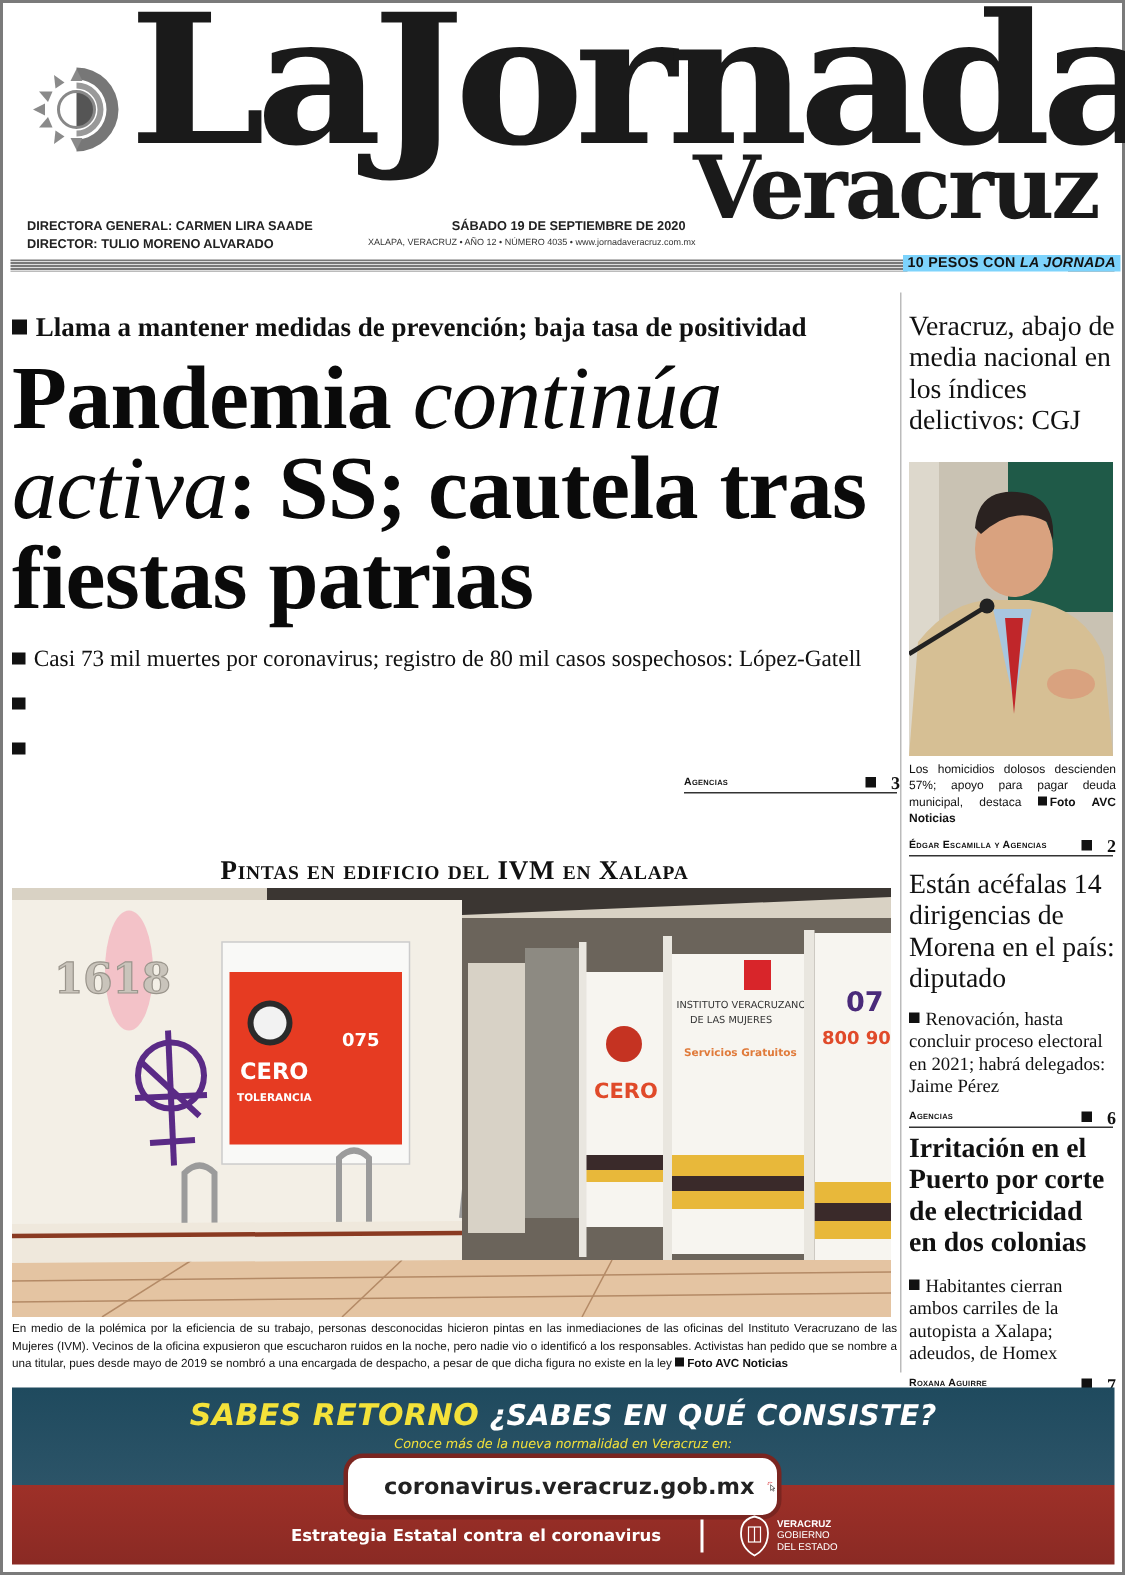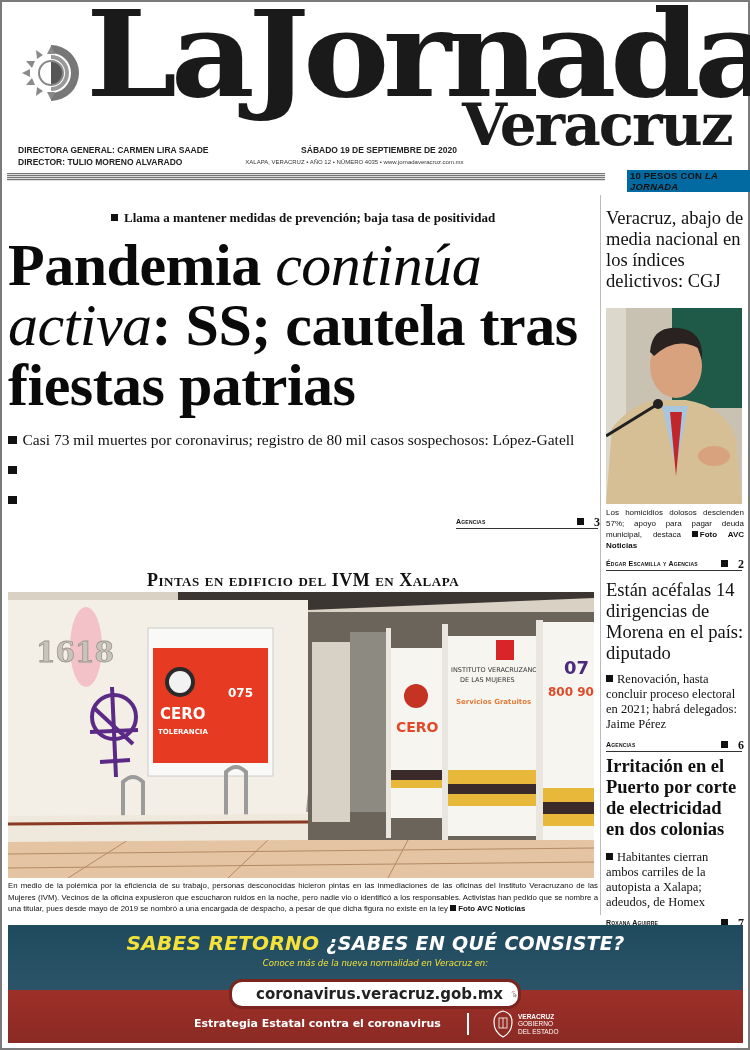--- a/index.html
+++ b/index.html
@@ -10,26 +10,26 @@
   
   .masthead { position: absolute; left: 0; top: 0; width: 750px; height: 185px; }
   .sun-logo { position: absolute; left: 20px; top: 42px; width: 62px; height: 62px; }
   .title-la { position: absolute; left: 86px; top: -6px; font-family: "DejaVu Serif", serif; font-weight: bold; font-size: 120px; letter-spacing: -6px; color: #1a1a1a; line-height: 1; transform: scaleX(1.08); transform-origin: left top; }
   .title-veracruz { position: absolute; left: 462px; top: 96px; font-family: "DejaVu Serif", serif; font-weight: bold; font-size: 58px; letter-spacing: -2px; color: #1a1a1a; line-height: 1; }
   .staff { position: absolute; left: 18px; top: 144px; font-family: "Liberation Sans", sans-serif; font-weight: bold; font-size: 8.5px; line-height: 12px; color: #222; }
   .dateline { position: absolute; left: 242px; top: 144px; width: 225px; text-align: center; font-family: "Liberation Sans", sans-serif; }
   .dateline .date { font-weight: bold; font-size: 8.5px; line-height: 12px; color: #222; text-align: right; padding-right: 10px; }
   .dateline .sub { font-size: 6px; line-height: 12px; color: #333; }
   .rule-band { position: absolute; left: 7px; top: 173px; height: 8px; background: repeating-linear-gradient(to bottom, #777 0 1px, #ddd 1px 2px); }
-  .price-tag { position: absolute; left: 627px; top: 170px; font-family: "Liberation Sans", sans-serif; font-weight: bold; font-size: 9.5px; color: #111; letter-spacing: 0.2px; background: #0369a1; padding: 0 3px; }
+  .price-tag { position: absolute; left: 602px; top: 170px; font-family: "Liberation Sans", sans-serif; font-weight: bold; font-size: 9.5px; color: #111; letter-spacing: 0.2px; background: #7dd3fc; padding: 0 3px; }
   .price-tag em { font-style: italic; }
 
   
   .main { position: absolute; left: 8px; top: 205px; width: 590px; }
-  .kicker { font-weight: bold; font-size: 13px; line-height: 26px; color: #111; white-space: nowrap; text-align: center; }
+  .kicker { font-weight: bold; font-size: 18px; line-height: 26px; color: #111; white-space: nowrap; }
   .sq { display: inline-block; width: 0.55em; height: 0.55em; background: #111; margin-right: 6px; vertical-align: 0.05em; }
   .headline { font-weight: bold; font-size: 60px; line-height: 60px; letter-spacing: -0.5px; margin-top: 4px; color: #0a0a0a; }
   .headline i { font-style: italic; font-weight: normal; }
   .bullets { margin-top: 10px; }
   .bullets .b { font-size: 15.5px; line-height: 30px; white-space: nowrap; color: #111; }
   .byline { position: relative; display: flex; justify-content: space-between; align-items: center; margin-left: 448px; width: 142px; border-bottom: 1px solid #333; height: 14px; font-family: "Liberation Sans", sans-serif; }
   .byline .who { font-size: 7px; font-weight: bold; font-variant: small-caps; letter-spacing: 0.2px; }
   .byline .pg { position: absolute; right: -2px; top: 0; font-family: "Liberation Serif", serif; font-weight: bold; font-size: 12px; }
   .byline .pg .sq { width: 7px; height: 7px; margin-right: 10px; }
 
@@ -49,21 +49,21 @@
   .side .byline { margin-left: 0; width: 136px; margin-top: 6px; }
   .side .caption { font-family: "Liberation Sans", sans-serif; font-size: 8px; line-height: 11px; text-align: justify; margin-top: 3px; }
   .side .caption b { font-weight: bold; }
   .portrait { width: 136px; height: 196px; overflow: hidden; background: #3a5a4a; }
 
   
   .ad { position: absolute; left: 8px; top: 925px; width: 735px; height: 118px; overflow: hidden; background: linear-gradient(to bottom, #1f4a5e 0%, #2c5468 55%, #9e3028 55%, #8a2a24 100%); }
   .ad .h1 { position: absolute; left: 0; width: 100%; top: 6px; text-align: center; font-family: "DejaVu Sans", sans-serif; font-weight: bold; font-style: italic; font-size: 19px; color: #fff; letter-spacing: 0.3px; }
   .ad .h1 .y { color: #f4e23a; font-size: 20px; }
   .ad .h2 { position: absolute; left: 0; width: 100%; top: 33px; text-align: center; font-family: "DejaVu Sans", sans-serif; font-weight: normal; font-style: italic; font-size: 8.5px; color: #f4e23a; }
-  .ad .url-pill { position: absolute; left: 224px; top: 57px; width: 286px; height: 24px; border-radius: 10px; background: #fff; box-shadow: 0 0 0 3px #7a2520; display: flex; align-items: center; justify-content: center; padding-left: 24px; }
+  .ad .url-pill { position: absolute; left: 224px; top: 47px; width: 286px; height: 38px; border-radius: 10px; background: #fff; box-shadow: 0 0 0 3px #7a2520; display: flex; align-items: center; justify-content: center; padding-left: 24px; }
   .ad .url-pill span { font-family: "DejaVu Sans", sans-serif; font-weight: bold; font-size: 15px; color: #222; }
   .ad .cursor { margin-left: 8px; width: 18px; height: 18px; }
   .ad .foot { position: absolute; left: 186px; top: 92px; font-family: "DejaVu Sans", sans-serif; font-weight: bold; font-size: 11px; color: #fff; }
   .ad .div { position: absolute; left: 459px; top: 88px; width: 1.5px; height: 22px; background: #fff; }
   .ad .gov { position: absolute; left: 484px; top: 85px; display: flex; align-items: center; }
   .ad .gov-text { font-family: "Liberation Sans", sans-serif; font-size: 6.5px; line-height: 7.5px; color: #fff; margin-left: 4px; }
   .ad .gov-text b { font-weight: bold; }
 </style>
 </head>
 <body>

